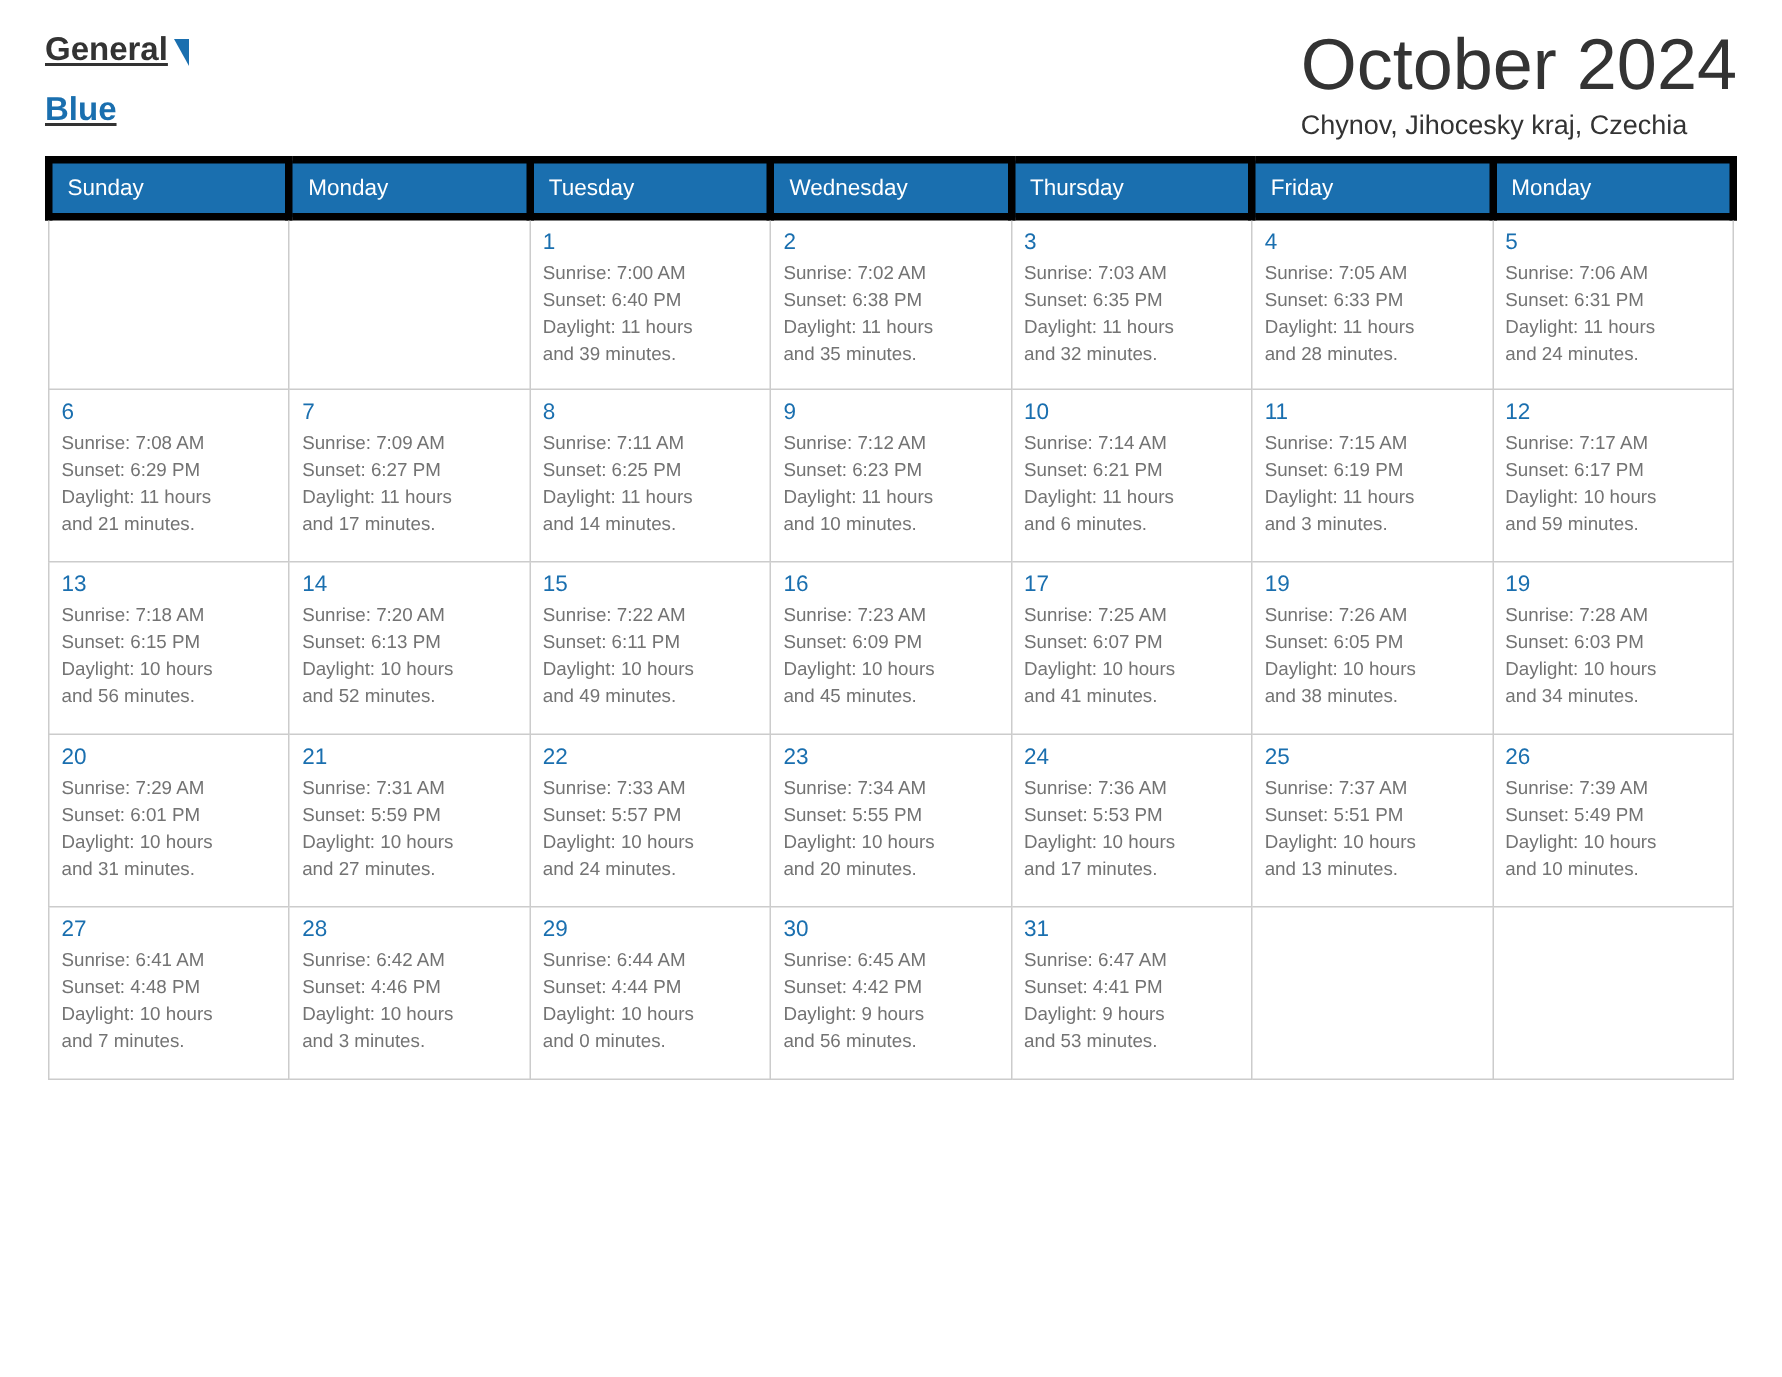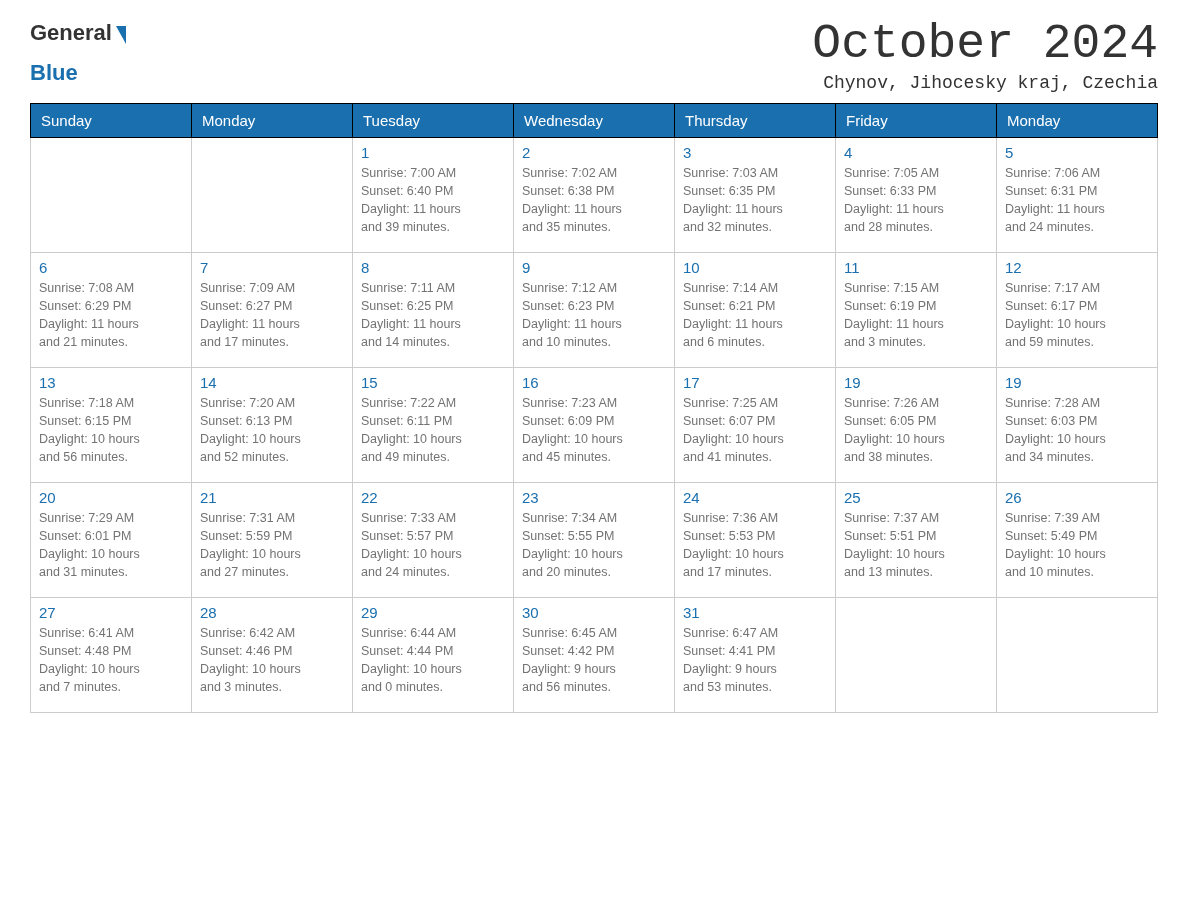--- a/index.html
+++ b/index.html
@@ -12,20 +12,21 @@
     .header {
       display: flex;
       justify-content: space-between;
       align-items: flex-start;
       margin-bottom: 10px;
     }
     .logo {
       display: flex;
       flex-direction: column;
       align-items: flex-start;
+      text-decoration: underline;
     }
     .logo-text {
       display: flex;
       align-items: center;
       gap: 2px;
     }
     .logo-general {
       font-size: 22px;
       font-weight: bold;
       color: #333;
@@ -39,22 +40,21 @@
       margin-left: 2px;
       margin-top: 4px;
     }
     .logo-blue {
       font-size: 22px;
       font-weight: bold;
       color: #1a6faf;
       margin-top: 14px;
     }
     .title-section {
-      text-align: right;
-      font-family: Liberation Mono, monospace;
+      text-align: left;
     }
     .month-title {
       font-size: 48px;
       font-weight: normal;
       color: #333;
       line-height: 1;
     }
     .location {
       font-size: 18px;
       color: #333;
@@ -65,21 +65,21 @@
       border-collapse: collapse;
       margin-top: 10px;
     }
     .calendar-table th {
       background-color: #1a6faf;
       color: #fff;
       padding: 8px 10px;
       text-align: left;
       font-size: 15px;
       font-weight: normal;
-      border: 1px solid #000000;
+      border: 5px solid #000000;
     }
     .calendar-table td {
       border: 1px solid #ccc;
       vertical-align: top;
       padding: 6px 8px;
       width: 14.28%;
       min-height: 100px;
       font-size: 13px;
       color: #333;
     }

